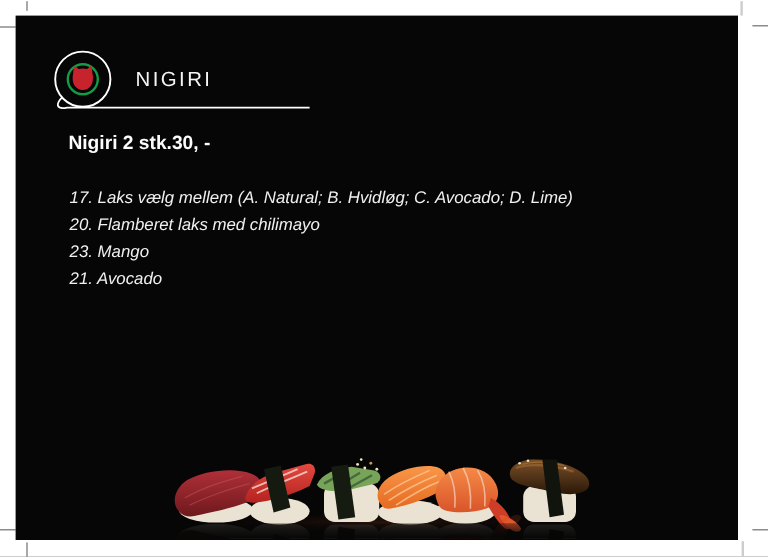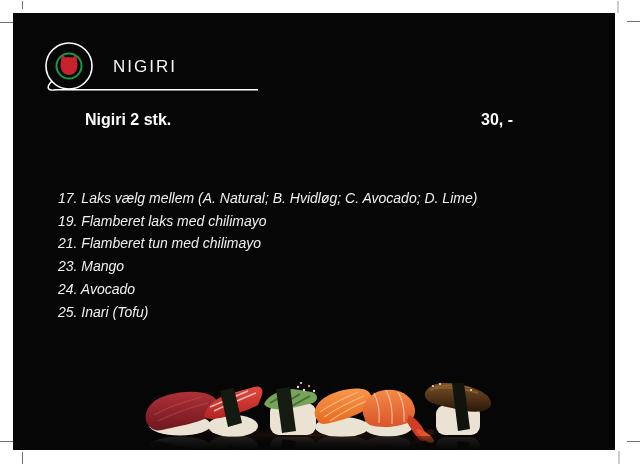--- a/index.html
+++ b/index.html
@@ -26,25 +26,25 @@
   .crop.br-v{left:618px;top:450px;width:2px;height:14px;}
   
   .logo-svg{position:absolute;left:25px;top:22px;width:228px;height:58px;}
   .brand{
     position:absolute;left:100px;top:45px;
     font-size:17px;letter-spacing:2px;color:#f5f5f5;line-height:17px;
   }
   
   .section-row{
     position:absolute;left:44px;right:102px;top:98px;
-    display:flex;justify-content:space-between;align-items:baseline;
-    color:#fcfcfc;font-weight:bold;font-size:16px;margin-left:28px;
+    display:flex;justify-content:flex-start;align-items:baseline;
+    color:#fcfcfc;font-weight:bold;font-size:16px;
   }
   
-  .menu-list{position:absolute;left:45px;top:140px;right:26px;margin-top:34px;}
+  .menu-list{position:absolute;left:45px;top:140px;right:26px;}
   .menu-item{
     font-style:italic;font-size:14px;line-height:22.7px;color:#f0f0f0;
     white-space:nowrap;
   }
   
   .sushi-svg{position:absolute;left:117px;top:364px;width:370px;height:72px;}
 </style>
 </head>
 <body>
 
@@ -70,25 +70,23 @@
 
     <div class="brand">NIGIRI</div>
 
     <div class="section-row">
       <span>Nigiri 2 stk.</span>
       <span>30, -</span>
     </div>
 
     <div class="menu-list">
         <div class="menu-item">17. Laks vælg mellem (A. Natural; B. Hvidløg; C. Avocado; D. Lime)</div>
-        <div class="menu-item">19. Flamberet laks med chilimayo</div>
-        <div class="menu-item">21. Flamberet tun med chilimayo</div>
+        <div class="menu-item">20. Flamberet laks med chilimayo</div>
         <div class="menu-item">23. Mango</div>
-        <div class="menu-item">24. Avocado</div>
-        <div class="menu-item">25. Inari (Tofu)</div>
+        <div class="menu-item">21. Avocado</div>
       </div>
 
     <svg class="sushi-svg" viewBox="0 0 370 72">
       <defs>
         <linearGradient id="gTuna" x1="0" y1="0" x2="0" y2="1">
           <stop offset="0" stop-color="#b03038"></stop>
             <stop offset="1" stop-color="#6e181d"></stop>
         </linearGradient>
         <linearGradient id="gCrab" x1="0" y1="0" x2="0" y2="1">
           <stop offset="0" stop-color="#e34a40"></stop>

